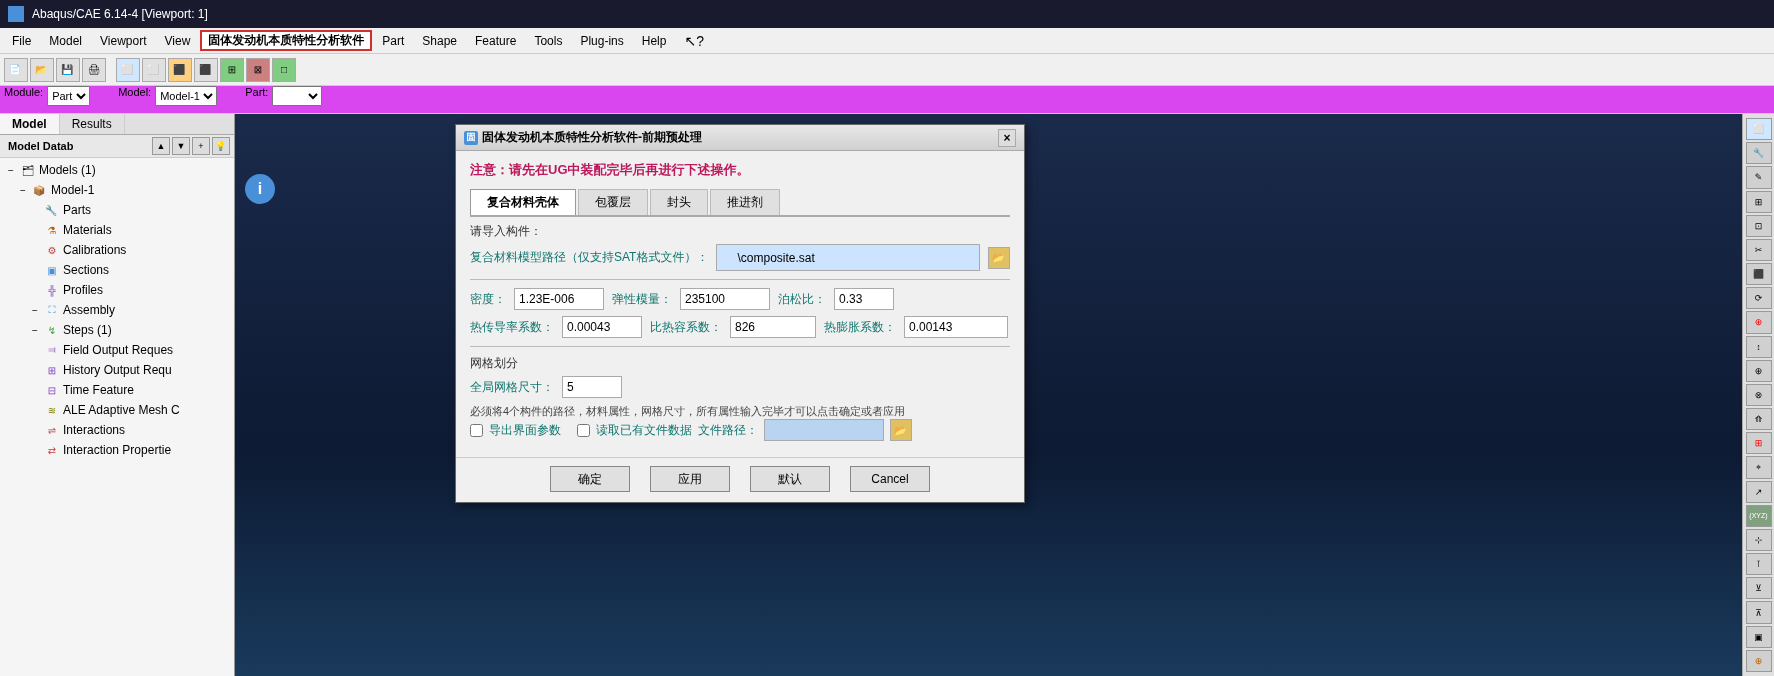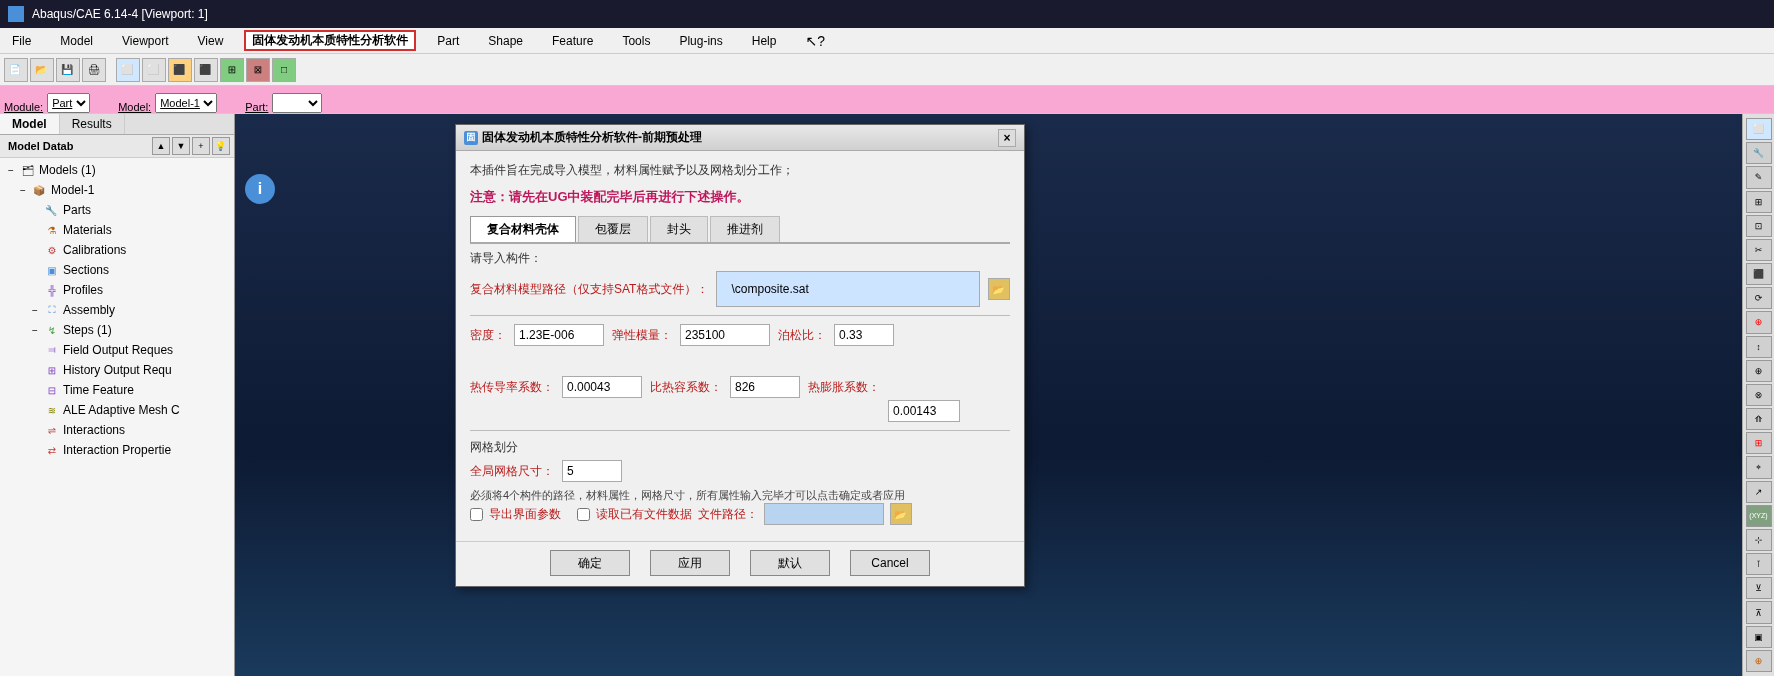--- a/index.html
+++ b/index.html
@@ -19,21 +19,21 @@
     .title-bar-icon { width: 16px; height: 16px; background: #4a90d9; display: inline-block; }
 
     
     .menu-bar {
       background: #f0f0f0;
       height: 26px;
       display: flex;
       align-items: center;
       padding: 0 4px;
       border-bottom: 1px solid #ccc;
-      gap: 13px;
+      gap: 2px;
     }
     .menu-item {
       padding: 2px 8px;
       cursor: pointer;
       font-size: 12px;
       color: #000;
       text-decoration: none;
     }
     .menu-item.highlighted {
       background: white;
@@ -58,29 +58,28 @@
       background: #e0e0e0;
       border: 1px solid #aaa;
       cursor: pointer;
       display: flex; align-items: center; justify-content: center;
       font-size: 10px;
     }
     .tb-sep { width: 6px; }
 
     
     .toolbar2 {
-      background: #f9a8d4;
+      background: #d946ef;
       height: 28px;
       display: flex;
-      align-items: flex-end;
+      align-items: flex-start;
       padding: 0 4px;
       gap: 4px;
       border-bottom: 1px solid #ccc;
       font-size: 12px;
-      text-decoration: underline;
     }
     .toolbar2 label { font-size: 11px; }
     .toolbar2 select { font-size: 11px; height: 20px; }
 
     
     .main-area {
       display: flex;
       height: calc(676px - 28px - 26px - 32px - 28px);
       background: #b8b8b8;
     }
@@ -268,36 +267,36 @@
       margin: 6px 0 4px 0;
     }
     .form-row {
       display: flex;
       align-items: center;
       gap: 8px;
       margin-bottom: 6px;
     }
     .form-label {
       font-size: 12px;
-      color: #b91c1c;
+      color: #0f766e;
       white-space: nowrap;
     }
     .form-input {
       border: 1px solid #aaa;
       background: white;
       height: 22px;
       padding: 0 4px;
       font-size: 12px;
     }
     .form-input-wide {
       flex: 1;
       border: 1px solid #aaa;
       background: #cce4ff;
-      height: 36px;
-      padding: 0 14px;
+      height: 27px;
+      padding: 0 20px;
       font-size: 12px;
     }
     .file-btn {
       width: 22px; height: 22px;
       background: #e0c060;
       border: 1px solid #aaa;
       cursor: pointer;
       display: flex; align-items: center; justify-content: center;
       font-size: 10px;
     }
@@ -554,21 +553,20 @@
 
     <div class="dialog">
       <div class="dialog-titlebar">
         <div class="dialog-titlebar-icon">
           <span>固</span>
         </div>
         <span>固体发动机本质特性分析软件-前期预处理</span>
         <div class="dialog-close">×</div>
       </div>
       <div class="dialog-body">
-        <div class="dialog-desc">本插件旨在完成导入模型，材料属性赋予以及网格划分工作；</div>
         <div class="dialog-notice">注意：请先在UG中装配完毕后再进行下述操作。</div>
 
         <div class="dialog-tabs">
           <div class="dtab active">复合材料壳体</div>
           <div class="dtab">包覆层</div>
           <div class="dtab">封头</div>
           <div class="dtab">推进剂</div>
         </div>
 
         <div class="form-section-title">请导入构件：</div>
@@ -587,23 +585,23 @@
           <span class="form-label">弹性模量：</span>
           <input class="form-input" type="text" style="width: 90px;" value="235100">
           <span class="form-label">泊松比：</span>
           <input class="form-input" type="text" style="width: 60px;" value="0.33">
         </div>
 
         <div class="form-row">
           <span class="form-label">热传导率系数：</span>
           <input class="form-input" type="text" style="width: 80px;" value="0.00043">
           <span class="form-label">比热容系数：</span>
-          <input class="form-input" type="text" style="width: 70px;" value="826">
+          <input class="form-input" type="text" style="width: 86px;" value="826">
           <span class="form-label">热膨胀系数：</span>
-          <input class="form-input" type="text" style="width: 72px; margin-top: 48px;" value="0.00143">
+          <input class="form-input" type="text" style="width: 104px;" value="0.00143">
         </div>
 
         <hr class="divider-line">
 
         <div class="form-section-title">网格划分</div>
         <div class="mesh-row">
           <span class="form-label">全局网格尺寸：</span>
           <input class="form-input" type="text" style="width: 60px;" value="5">
         </div>
 

